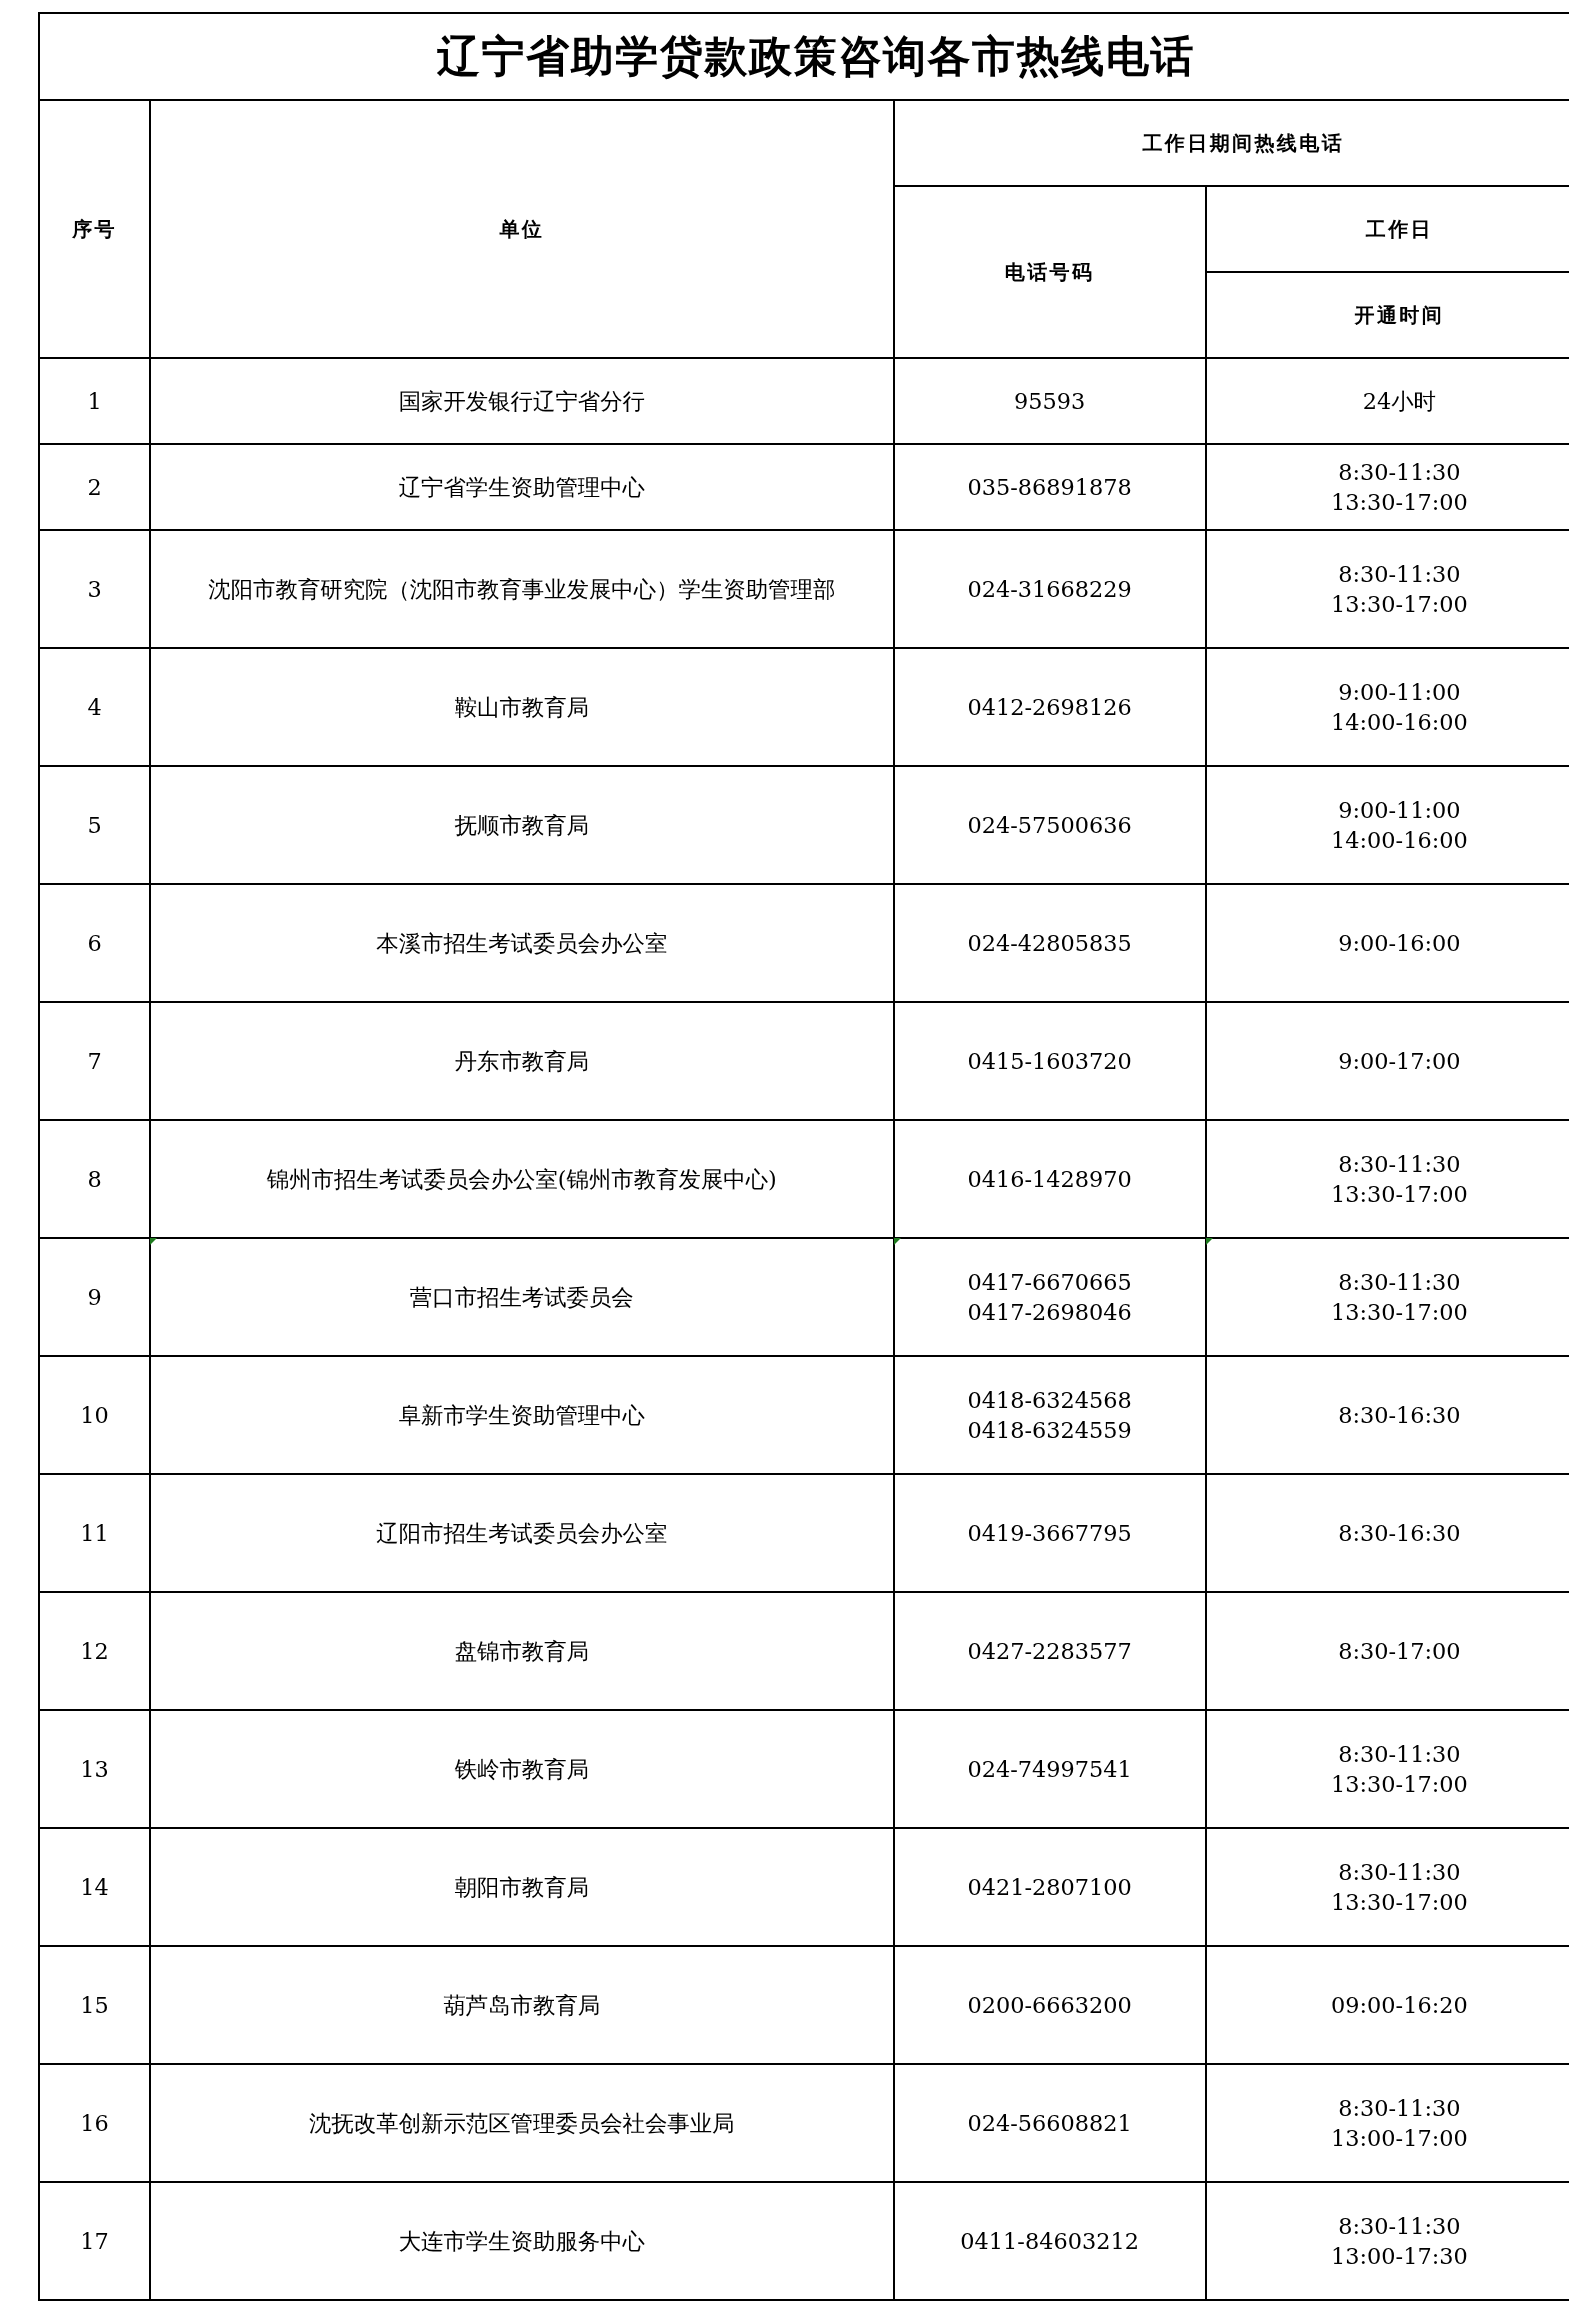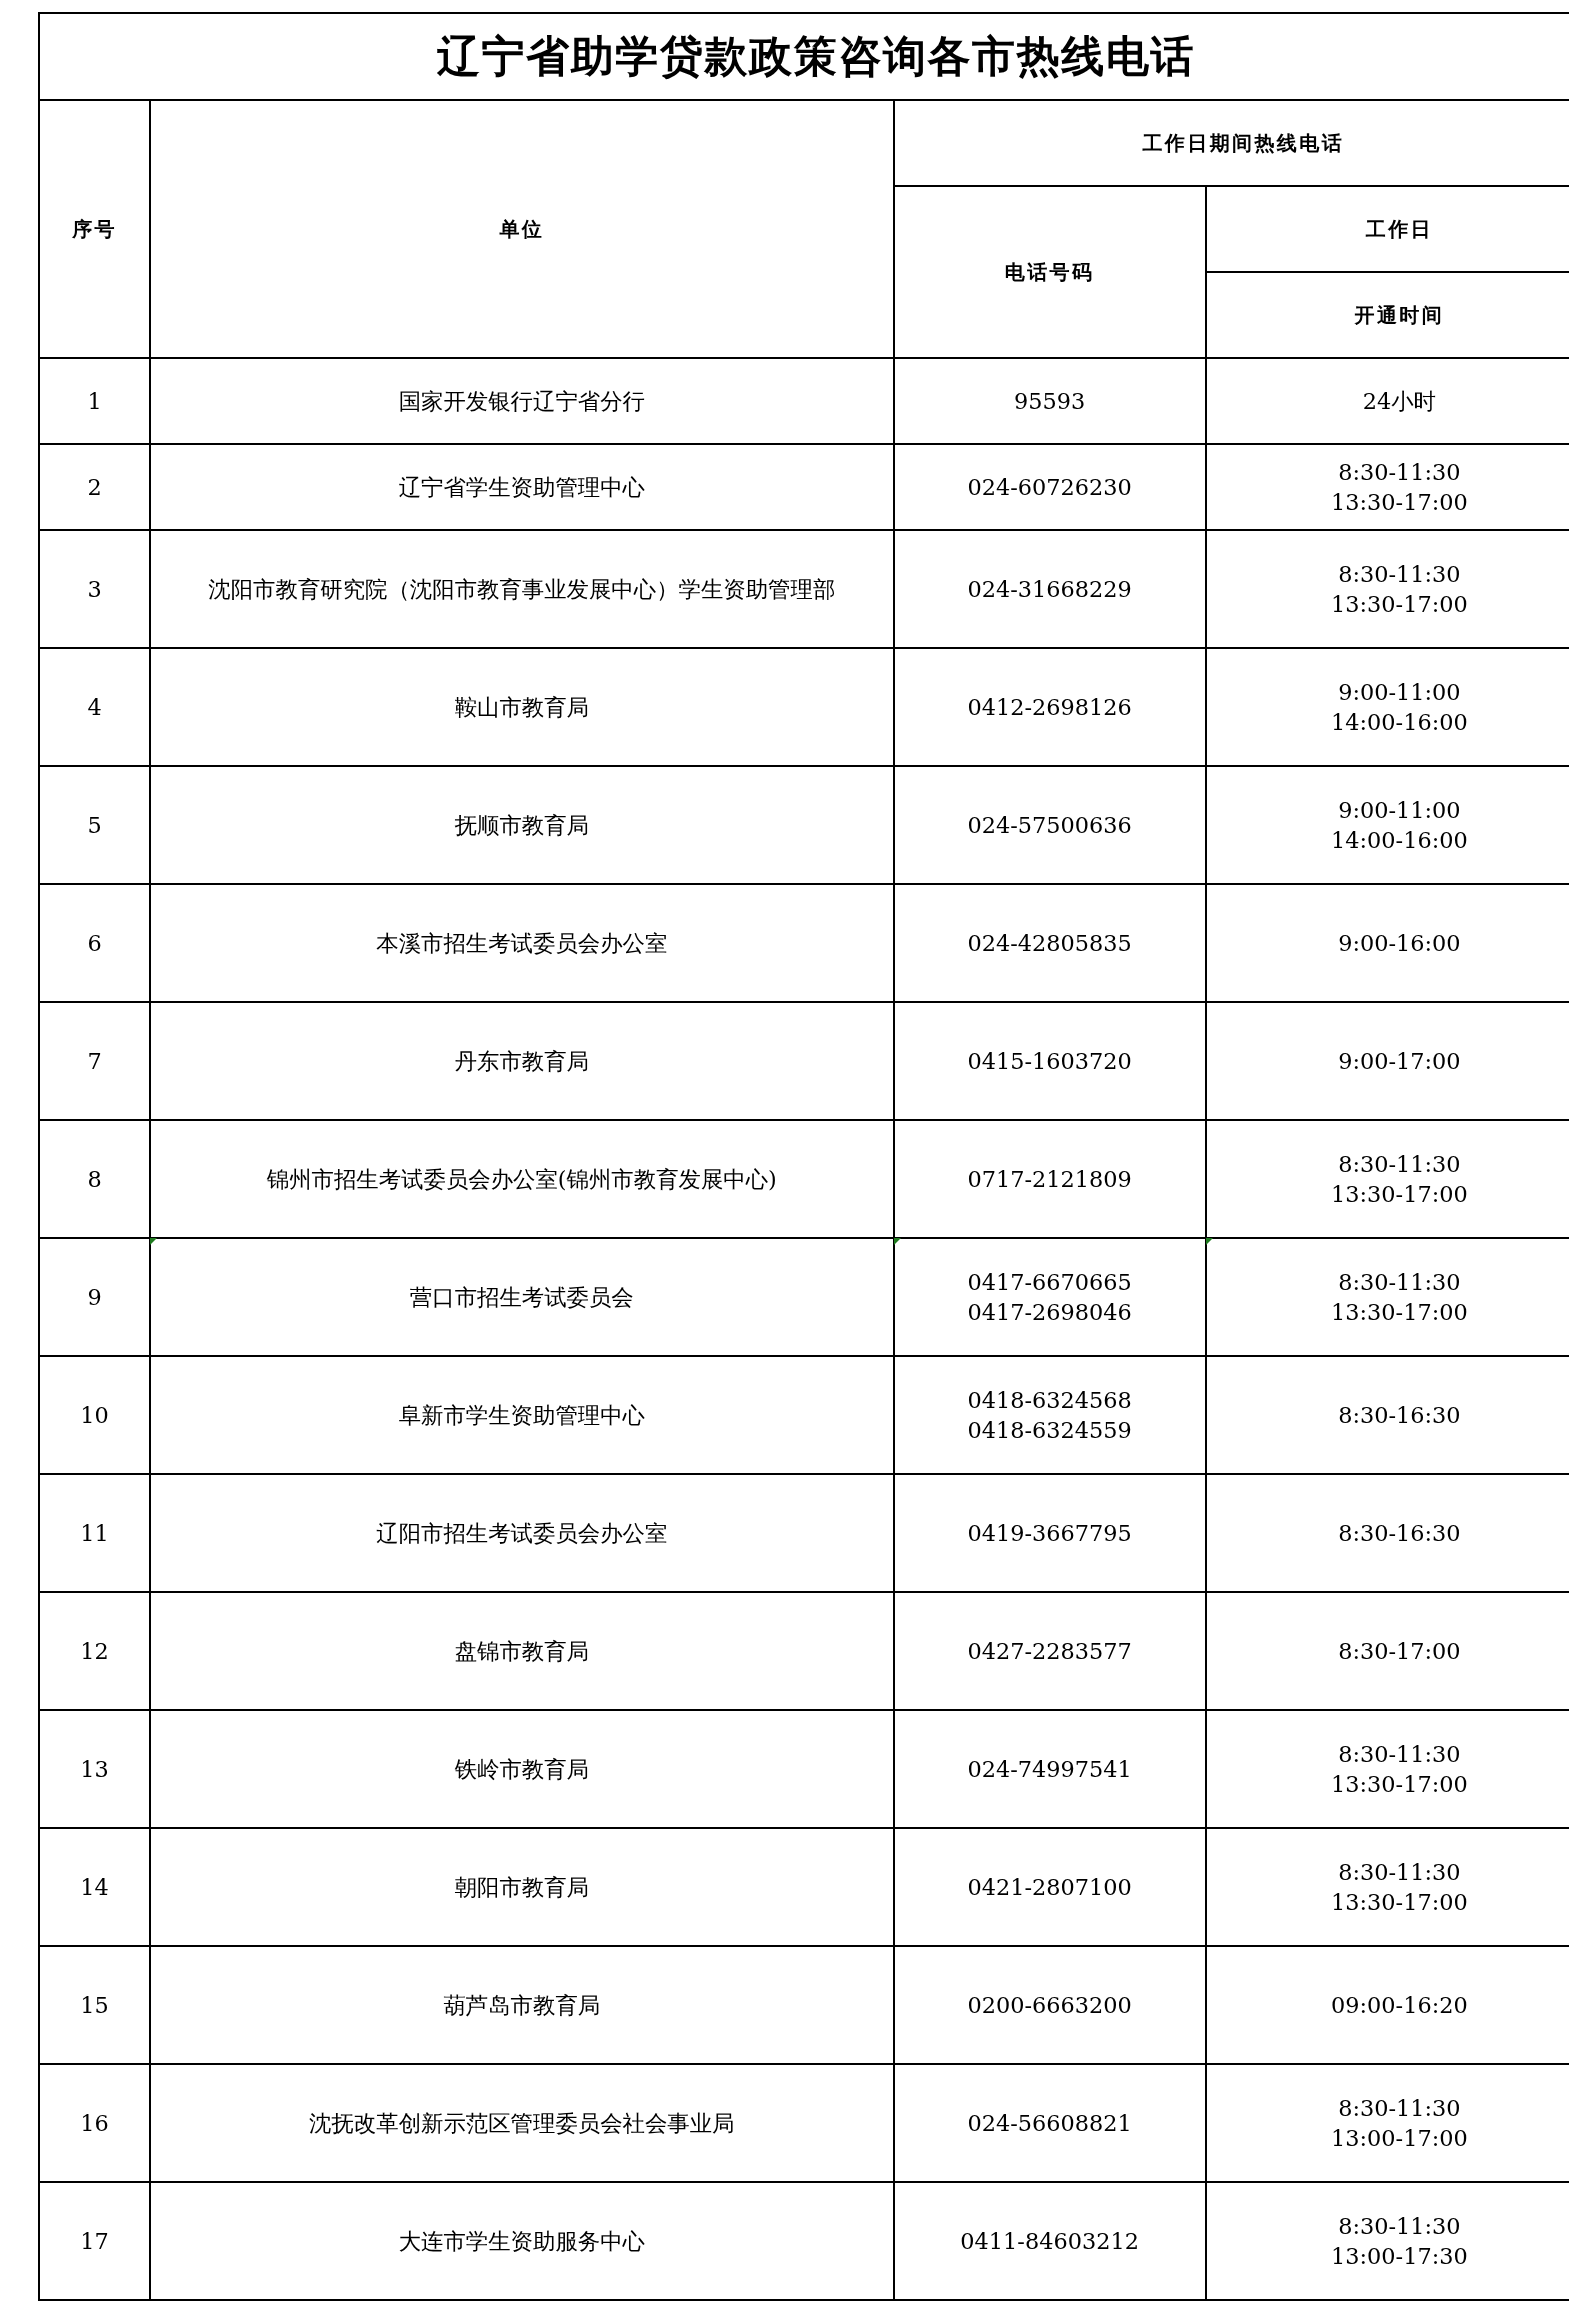--- a/index.html
+++ b/index.html
@@ -61,21 +61,21 @@
             <span class="line">95593</span>
           </td>
           <td class="cell thin-l">
             <span class="line">24小时</span>
           </td>
         </tr>
         <tr class="row-short">
           <td class="cell ">2</td>
           <td class="cell thin-l">辽宁省学生资助管理中心</td>
           <td class="cell ">
-            <span class="line">024-60726230</span>
+            <span class="line">035-86891878</span>
           </td>
           <td class="cell thin-l">
             <span class="line">8:30-11:30</span>
             <span class="line">13:30-17:00</span>
           </td>
         </tr>
         <tr class="row-tall">
           <td class="cell ">3</td>
           <td class="cell thin-l">沈阳市教育研究院（沈阳市教育事业发展中心）学生资助管理部</td>
           <td class="cell ">
@@ -125,21 +125,21 @@
             <span class="line">0415-1603720</span>
           </td>
           <td class="cell thin-l">
             <span class="line">9:00-17:00</span>
           </td>
         </tr>
         <tr class="row-tall">
           <td class="cell ">8</td>
           <td class="cell thin-l">锦州市招生考试委员会办公室(锦州市教育发展中心)</td>
           <td class="cell ">
-            <span class="line">0717-2121809</span>
+            <span class="line">0416-1428970</span>
           </td>
           <td class="cell thin-l">
             <span class="line">8:30-11:30</span>
             <span class="line">13:30-17:00</span>
           </td>
         </tr>
         <tr class="row-tall">
           <td class="cell ">9</td>
           <td class="cell thin-l">营口市招生考试委员会<span class="err-mark" style="border-top-color: rgb(30, 122, 30);"></span></td>
           <td class="cell ">

